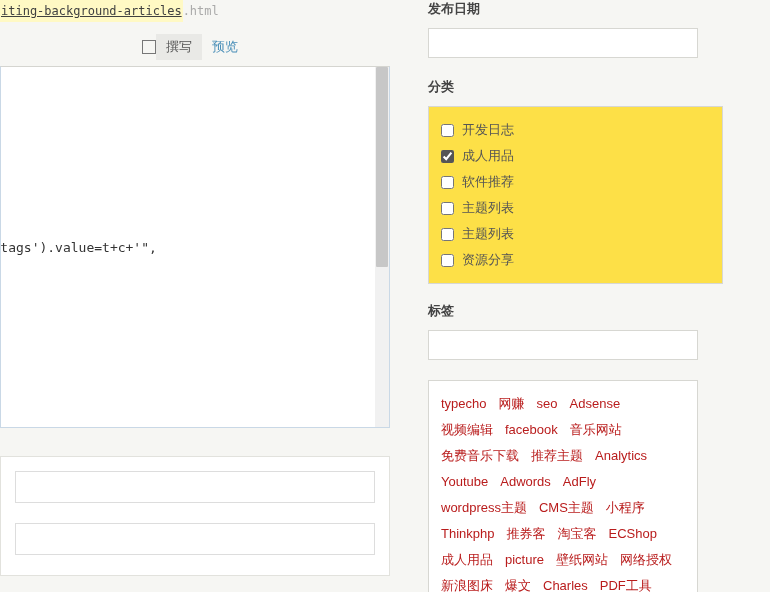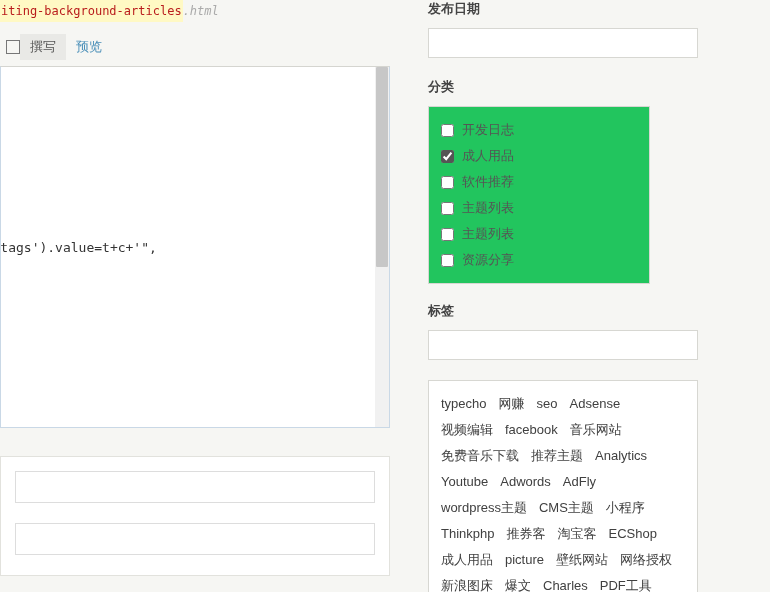--- a/index.html
+++ b/index.html
@@ -32,29 +32,30 @@
     height: 22px;
     line-height: 22px;
     font-family: Menlo, Consolas, monospace;
     font-size: 12px;
     color: #999;
     white-space: nowrap;
     overflow: hidden;
   }
   .slug-highlight {
     background: #fff9c4;
-    color: #b91c1c;
+    color: #404040;
     padding: 4px 1px;
-  }
-  .slug-ext { color: #aaa; font-style: italic; }
+    text-decoration: underline;
+  }
+  .slug-ext { color: #aaa; }
   
   .toolbar-row {
     display: flex;
     align-items: center;
-    justify-content: flex-start;
+    justify-content: center;
     height: 30px;
     margin-top: 10px;
     padding: 0 6px;
   }
   .fullscreen-icon {
     width: 14px;
     height: 14px;
     border: 1.2px solid #777;
     position: relative;
   }
@@ -131,22 +132,22 @@
   }
   .text-input {
     border: 1px solid #d7d7d2;
     background: #fff;
     height: 30px;
     width: 270px;
     margin-bottom: 20px;
   }
   .cat-box {
     border: 1px solid #d7d7d2;
-    background: #22c55e;
-    width: 222px;
+    background: #fde047;
+    width: 295px;
     padding: 10px 12px;
     margin-bottom: 18px;
   }
   .cat-item {
     display: flex;
     align-items: center;
     gap: 8px;
     padding: 4px 0;
     font-size: 13px;
     color: #555;
@@ -158,21 +159,21 @@
   }
   .tag-cloud {
     border: 1px solid #d7d7d2;
     background: #fff;
     width: 270px;
     padding: 10px 12px 4px 12px;
     line-height: 2.0;
     font-size: 13px;
   }
   .tag {
-    color: #404040;
+    color: #b91c1c;
     margin-right: 12px;
     cursor: pointer;
     white-space: nowrap;
     display: inline-block;
   }
 </style>
 </head>
 <body>
 
 <div class="left-col">

